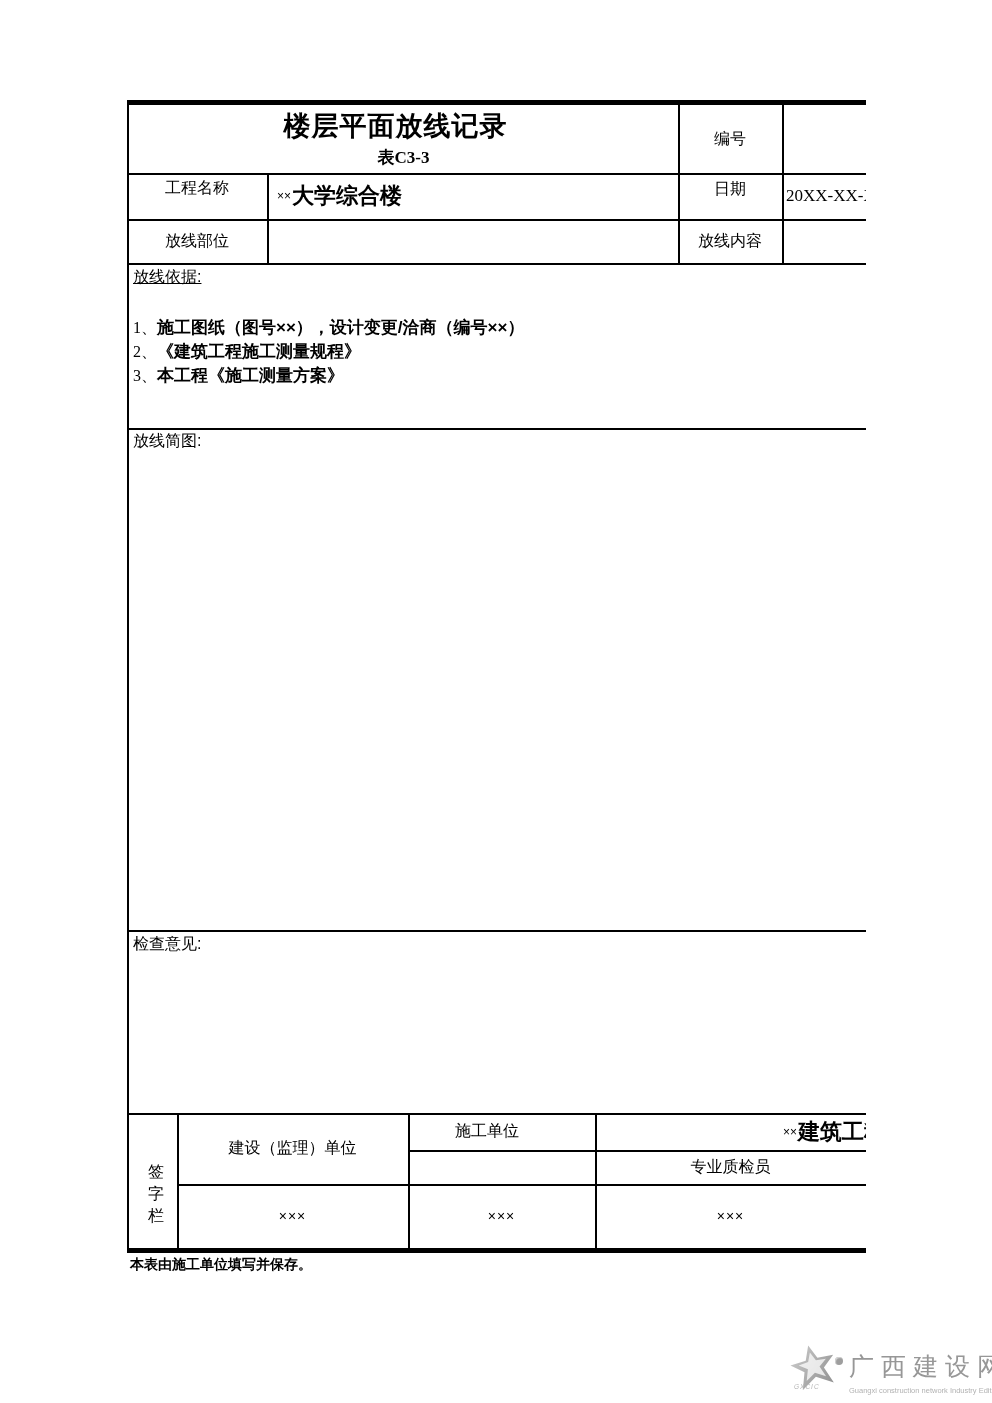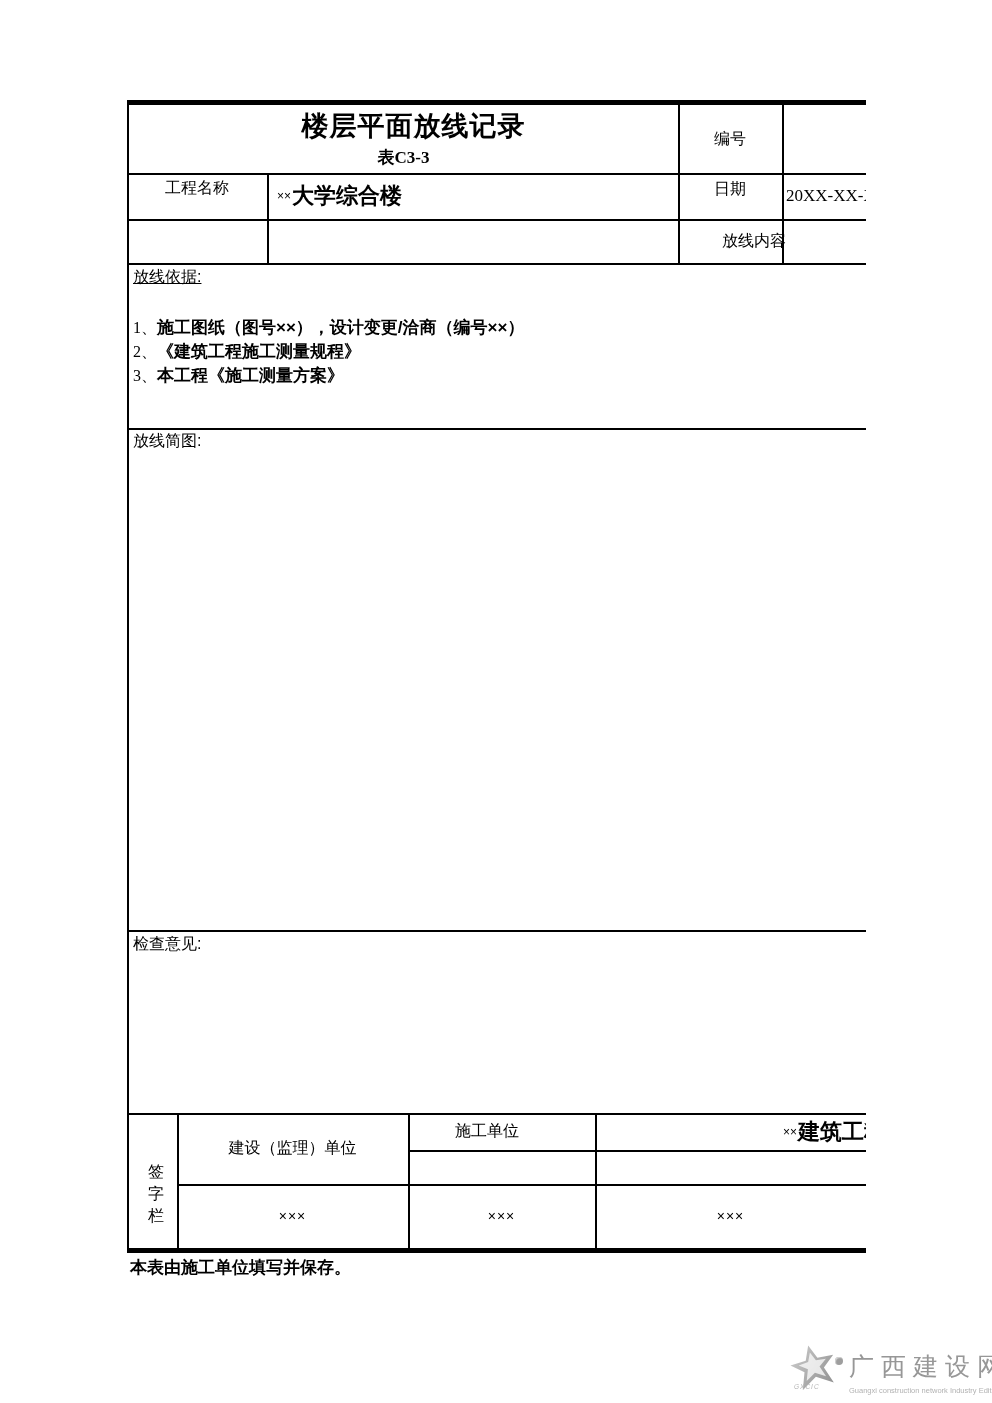--- a/index.html
+++ b/index.html
@@ -29,21 +29,21 @@
   .basis-row { display:flex; align-items:baseline; height:24px; line-height:24px; white-space:nowrap; }
   .basis-num { font-family:"Liberation Serif", serif; font-size:16px; }
   .basis-txt { font-size:17px; font-weight:bold; }
 
   .sigcol { position:absolute; left:8px; top:1040px; width:42px; height:108px;
             display:flex; flex-direction:column; align-items:center; justify-content:center;
             font-size:16px; line-height:22px; }
 
   .sign { font-size:14px; letter-spacing:1px; }
 
-  .footer-note { position:absolute; left:130px; top:1256px; font-size:17px; font-weight:bold; white-space:nowrap; }
+  .footer-note { position:absolute; left:130px; top:1256px; font-size:14px; font-weight:bold; white-space:nowrap; }
 
   .wm-star { position:absolute; left:784px; top:1344px; width:62px; height:46px; }
   .wm-caption { position:absolute; left:794px; top:1383px; font-size:6.5px; font-style:italic;
                 color:#b5b5b5; letter-spacing:1px; }
   .wm-dot { position:absolute; left:835px; top:1357px; width:8px; height:8px; border-radius:50%;
             background:#9e9e9e; box-shadow:inset 1px 1px 1px #d8d8d8; }
   .wm-title { position:absolute; left:849px; top:1350px; font-family:"Liberation Serif", serif;
               font-size:25px; letter-spacing:7px; color:#979797; white-space:nowrap; }
   .wm-sub { position:absolute; left:849px; top:1386px; font-size:7.5px; color:#b2b2b2; white-space:nowrap; }
 </style>
@@ -66,33 +66,34 @@
     <div class="hl" style="left:50px;top:1084px;width:689px;"></div>
     <div class="hl thick" style="left:0;top:1148px;width:739px;"></div>
 
     <div class="vl" style="left:140px;top:73px;height:90px;"></div>
     <div class="vl" style="left:551px;top:5px;height:158px;"></div>
     <div class="vl" style="left:655px;top:5px;height:158px;"></div>
     <div class="vl" style="left:50px;top:1013px;height:135px;"></div>
     <div class="vl" style="left:281px;top:1013px;height:135px;"></div>
     <div class="vl" style="left:468px;top:1013px;height:135px;"></div>
 
-    <div class="cell title" style="left:20px;top:8px;width:533px;height:36px;">楼层平面放线记录</div>
+    <div class="cell title" style="left:2px;top:8px;width:533px;height:36px;">楼层平面放线记录</div>
     <div class="cell formno" style="left:2px;top:44px;width:549px;height:26px;">表C3-3</div>
     <div class="cell" style="left:551px;top:5px;width:104px;height:68px;">编号</div>
 
     <div class="cell" style="left:0;top:73px;width:140px;height:30px;text-align:right;">工程名称</div>
     <div class="cell left" style="left:150px;top:73px;width:395px;height:46px;">
       <span class="val-prefix">××</span>
         <span class="val-bold">大学综合楼</span>
     </div>
     <div class="cell" style="left:551px;top:73px;width:104px;height:32px;">日期</div>
     <div class="cell left date" style="left:659px;top:73px;width:120px;height:46px;">20XX-XX-XX</div>
 
-    <div class="cell" style="left:551px;top:119px;width:104px;height:44px;margin-left:24px;">放线内容</div>
+    <div class="cell" style="left:0;top:119px;width:140px;height:44px;">放线部位</div>
+    <div class="cell" style="left:551px;top:119px;width:104px;height:44px;">放线内容</div>
 
     <div class="sec-label" style="left:6px;top:167px;text-decoration:underline;">放线依据:</div>
     <div class="basis-list">
       <div class="basis-row">
         <span class="basis-num">1、</span>
           <span class="basis-txt">施工图纸（图号××），设计变更/洽商（编号××）</span>
       </div>
       <div class="basis-row">
         <span class="basis-num">2、</span>
           <span class="basis-txt">《建筑工程施工测量规程》</span>
@@ -111,20 +112,21 @@
       <span>签</span>
       <span>字</span>
       <span>栏</span>
     </div>
     <div class="cell" style="left:50px;top:1013px;width:231px;height:71px;">建设（监理）单位</div>
     <div class="cell" style="left:281px;top:1013px;width:158px;height:37px;">施工单位</div>
     <div class="cell left" style="left:656px;top:1013px;width:120px;height:37px;">
       <span class="val-prefix">××</span>
         <span class="val-bold">建筑工程</span>
     </div>
+    <div class="cell" style="left:468px;top:1050px;width:271px;height:34px;">专业质检员</div>
     <div class="cell sign" style="left:50px;top:1084px;width:231px;height:64px;">×××</div>
     <div class="cell sign" style="left:281px;top:1084px;width:187px;height:64px;">×××</div>
     <div class="cell sign" style="left:468px;top:1084px;width:271px;height:64px;">×××</div>
   </div>
 
   <div class="footer-note">本表由施工单位填写并保存。</div>
 
   <svg class="wm-star" viewBox="0 0 62 46">
     <defs>
       <linearGradient id="sg" x1="0" y1="0" x2="1" y2="1">

